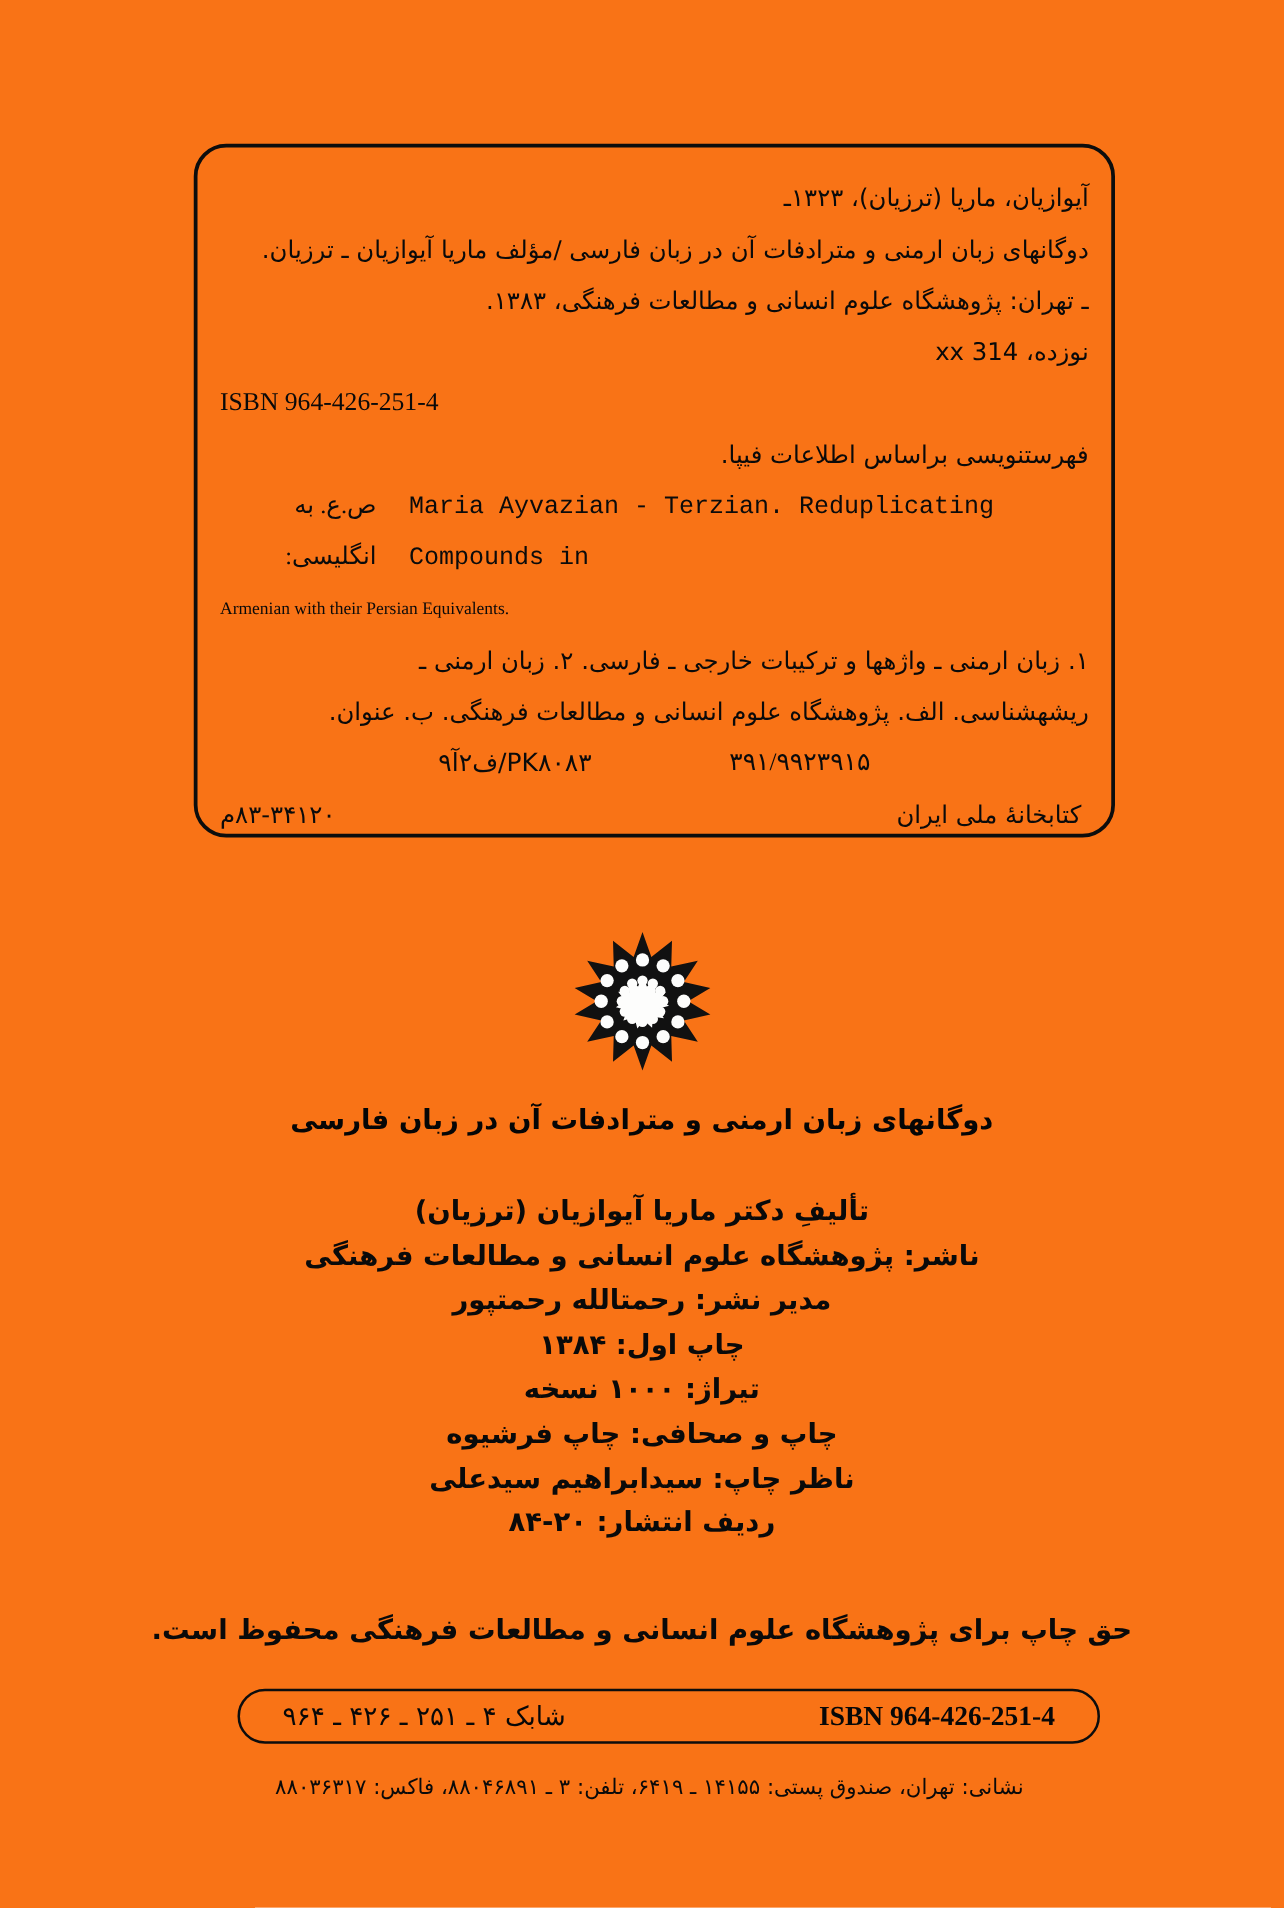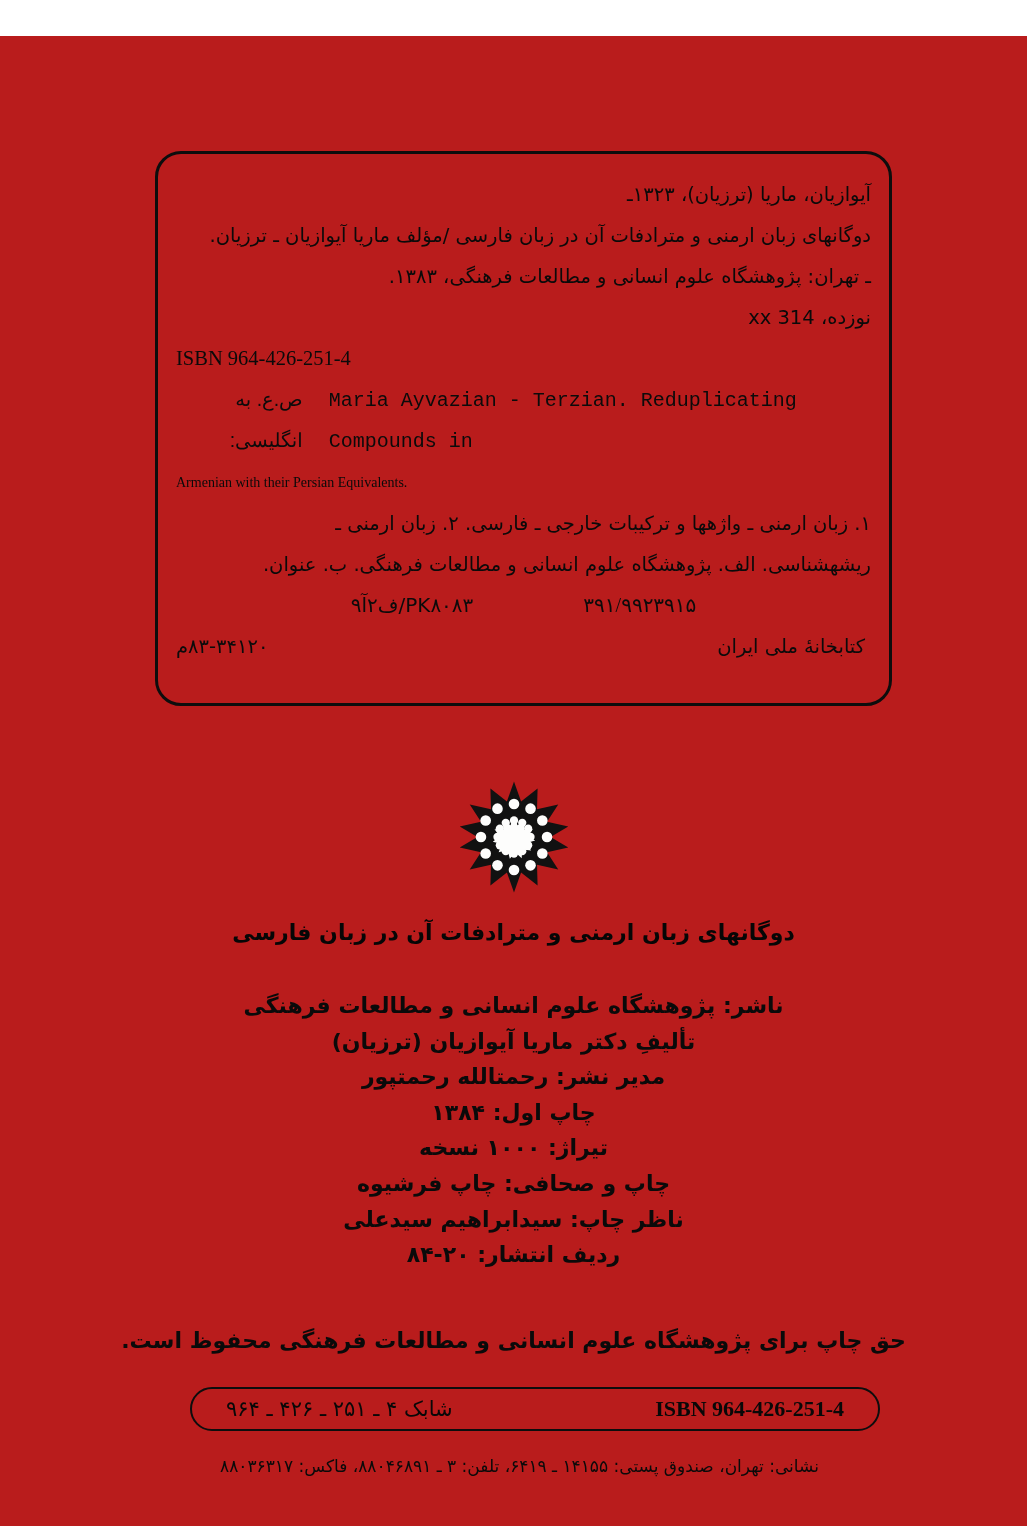--- a/index.html
+++ b/index.html
@@ -13,22 +13,21 @@
     height: 1526px;
     position: relative;
     font-family: "DejaVu Sans", "Liberation Sans", sans-serif;
     color: #0b0b0b;
     overflow: hidden;
   }
 
   .page {
     position: absolute;
     inset: 0;
-    background: #b91c1c;
-    margin-top: 36px;
+    background: #f97316;
   }
 
   
   .cip-box {
     position: absolute;
     left: 155px;
     top: 115px;
     width: 737px;
     height: 555px;
     border: 3px solid #0d0d0d;
@@ -82,21 +81,21 @@
     display: flex;
     flex-direction: row-reverse;
     align-items: baseline;
     justify-content: flex-start;
     gap: 26px;
     line-height: 41px;
   }
   .mixed-row .fa-part {
     direction: rtl;
     font-size: 19.5px;
-    font-family: Liberation Sans, sans-serif;
+    font-family: Liberation Serif, serif;
   }
   .mixed-row .en-part {
     direction: ltr;
     font-family: Liberation Mono, monospace;
     font-size: 20px;
   }
 
   .callnum-row {
     display: flex;
     flex-direction: row;
@@ -234,20 +233,21 @@
       <div class="cip-line rtl r-right">آیوازیان، ماریا (ترزیان)، ۱۳۲۳ـ</div>
 
       <div class="cip-line rtl r-right">دوگانهای زبان ارمنی و مترادفات آن در زبان فارسی /مؤلف ماریا آیوازیان ـ ترزیان.</div>
 
       <div class="cip-line rtl r-right">ـ تهران: پژوهشگاه علوم انسانی و مطالعات فرهنگی، ۱۳۸۳.</div>
 
       <div class="cip-line rtl r-right">نوزده، 314 xx</div>
 
       <div class="cip-line indent-isbn">ISBN 964-426-251-4</div>
 
+      <div class="cip-line rtl r-right">فهرستنویسی براساس اطلاعات فیپا.</div>
 
       <div class="cip-row mixed-row">
         <span class="fa-part">ص.ع. به انگلیسی:</span>
         <span class="en-part">Maria Ayvazian - Terzian. Reduplicating Compounds in</span>
       </div>
 
       <div class="cip-line eng-block r-left">Armenian with their Persian Equivalents.</div>
 
       <div class="cip-line rtl r-right">۱. زبان ارمنی ـ واژهها و ترکیبات خارجی ـ فارسی. ۲. زبان ارمنی ـ</div>
 
@@ -310,22 +310,22 @@
                  L106 80 L119 73 L117 88 L132 87 L123 99 L136 106 L121 110
                  L129 123 L114 121 L113 136 L102 126 L93 137 L89 122 L74 126
                  L79 112 L64 108 L76 99 L67 87 L82 88 L81 73 L94 80 Z"></path>
       </g>
     </svg>
   </div>
 
   <div class="book-title">دوگانهای زبان ارمنی و مترادفات آن در زبان فارسی</div>
 
   <div class="colophon">
+    <div class="cl">تأليفِ دکتر ماریا آیوازیان (ترزیان)</div>
     <div class="cl">ناشر: پژوهشگاه علوم انسانی و مطالعات فرهنگی</div>
-    <div class="cl">تأليفِ دکتر ماریا آیوازیان (ترزیان)</div>
     <div class="cl">مدیر نشر: رحمتالله رحمتپور</div>
     <div class="cl">چاپ اول: ۱۳۸۴</div>
     <div class="cl">تیراژ: ۱۰۰۰ نسخه</div>
     <div class="cl">چاپ و صحافی: چاپ فرشیوه</div>
     <div class="cl">ناظر چاپ: سیدابراهیم سیدعلی</div>
     <div class="cl">ردیف انتشار: ۲۰-۸۴</div>
   </div>
 
   <div class="copyright-line">حق چاپ برای پژوهشگاه علوم انسانی و مطالعات فرهنگی محفوظ است.</div>
 

